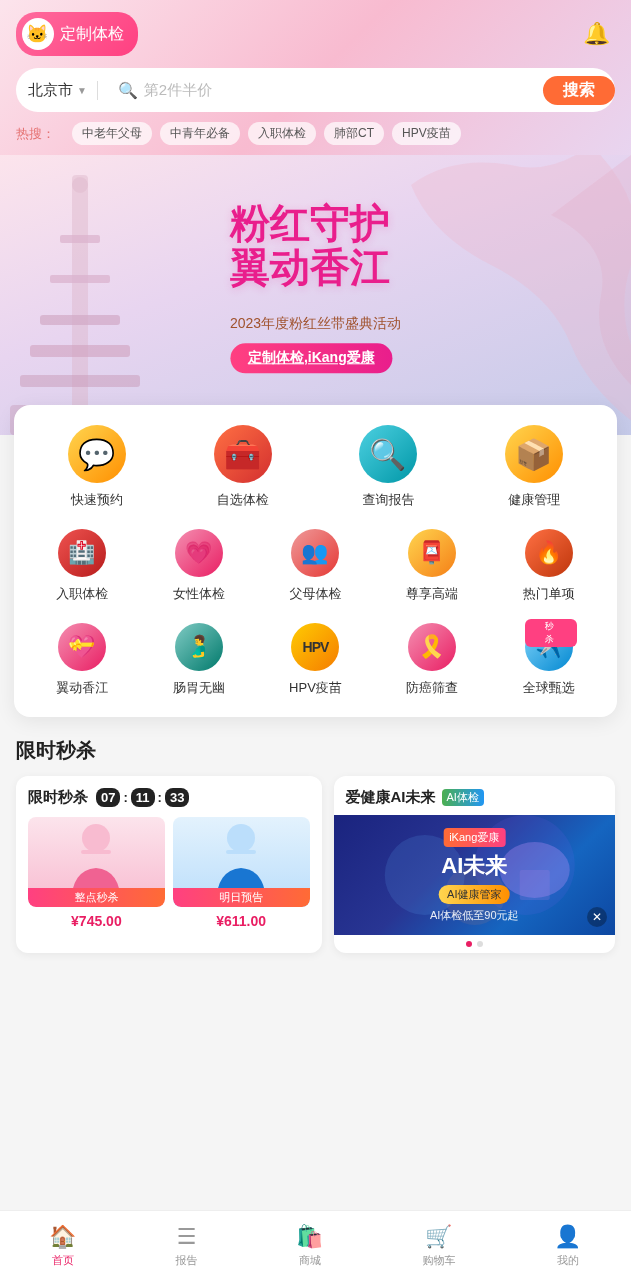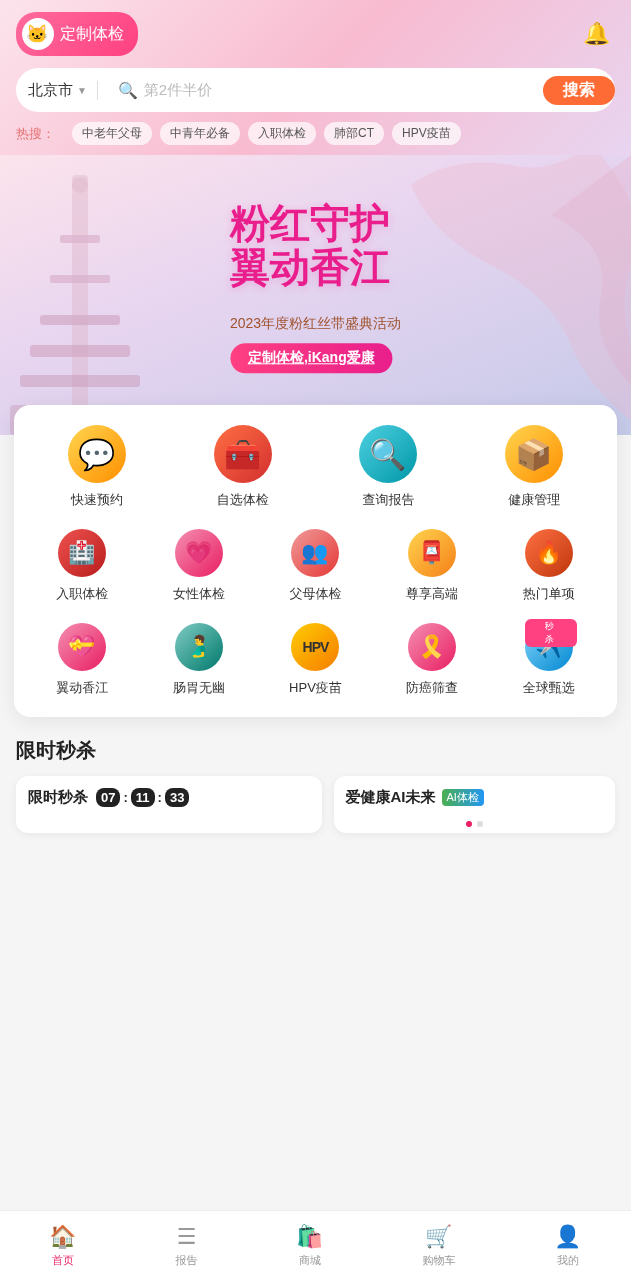--- a/index.html
+++ b/index.html
@@ -649,27 +649,71 @@
       <span class="flash-card-title">限时秒杀</span>
       <div class="timer-area">
         <span class="timer-block">07</span>
         <span class="timer-sep">:</span>
         <span class="timer-block">11</span>
         <span class="timer-sep">:</span>
         <span class="timer-block">33</span>
       </div>
     </div>
 
+    <div class="products-row">
+
+      <div class="product-item">
+        <div class="product-img person-female">
+          <svg width="70" height="85" viewBox="0 0 70 85">
+            <circle cx="35" cy="18" r="14" fill="#f8bbd0"></circle>
+            <path d="M10 85 Q10 50 35 48 Q60 50 60 85Z" fill="#f06292"></path>
+            <rect x="20" y="30" width="30" height="4" rx="2" fill="#f8bbd0"></rect>
+          </svg>
+          <div class="product-badge">整点秒杀</div>
+        </div>
+        <div class="product-price">¥745.00</div>
+      </div>
+
+      <div class="product-item">
+        <div class="product-img person-male">
+          <svg width="70" height="85" viewBox="0 0 70 85">
+            <circle cx="35" cy="18" r="14" fill="#bbdefb"></circle>
+            <path d="M10 85 Q10 50 35 48 Q60 50 60 85Z" fill="#1976d2"></path>
+            <rect x="20" y="30" width="30" height="4" rx="2" fill="#bbdefb"></rect>
+          </svg>
+          <div class="product-badge">明日预告</div>
+        </div>
+        <div class="product-price">¥611.00</div>
+      </div>
+    </div>
   </div>
 
   <div class="ai-card">
     <div class="ai-card-header">
       <span class="ai-card-title">爱健康AI未来</span>
       <span class="ai-badge">AI体检</span>
     </div>
+    <div class="ai-image-area">
+
+      <svg width="100%" height="100%" style="position:absolute;top:0;left:0;" viewBox="0 0 220 120">
+        <circle cx="60" cy="60" r="40" fill="rgba(100,180,255,0.15)"></circle>
+        <circle cx="160" cy="50" r="50" fill="rgba(150,100,255,0.1)"></circle>
+        <circle cx="110" cy="80" r="30" fill="rgba(255,150,100,0.1)"></circle>
+
+        <ellipse cx="170" cy="55" rx="35" ry="28" fill="rgba(200,150,255,0.3)"></ellipse>
+        <rect x="155" y="55" width="30" height="30" rx="2" fill="rgba(180,130,230,0.2)"></rect>
+      </svg>
+      <div class="ai-text-overlay">
+        <div class="ai-brand">iKang爱康</div>
+        <div class="ai-main-text">AI未来</div>
+        <div class="ai-sub-badge">AI健康管家</div>
+        <div class="ai-promo">AI体检低至90元起</div>
+      </div>
+      <div class="close-btn-small">✕</div>
+    </div>
     <div class="ai-dots">
       <div class="dot active"></div>
       <div class="dot"></div>
     </div>
   </div>
 </div>
 
 <div class="bottom-spacer"></div>
 
 <div class="bottom-nav">

